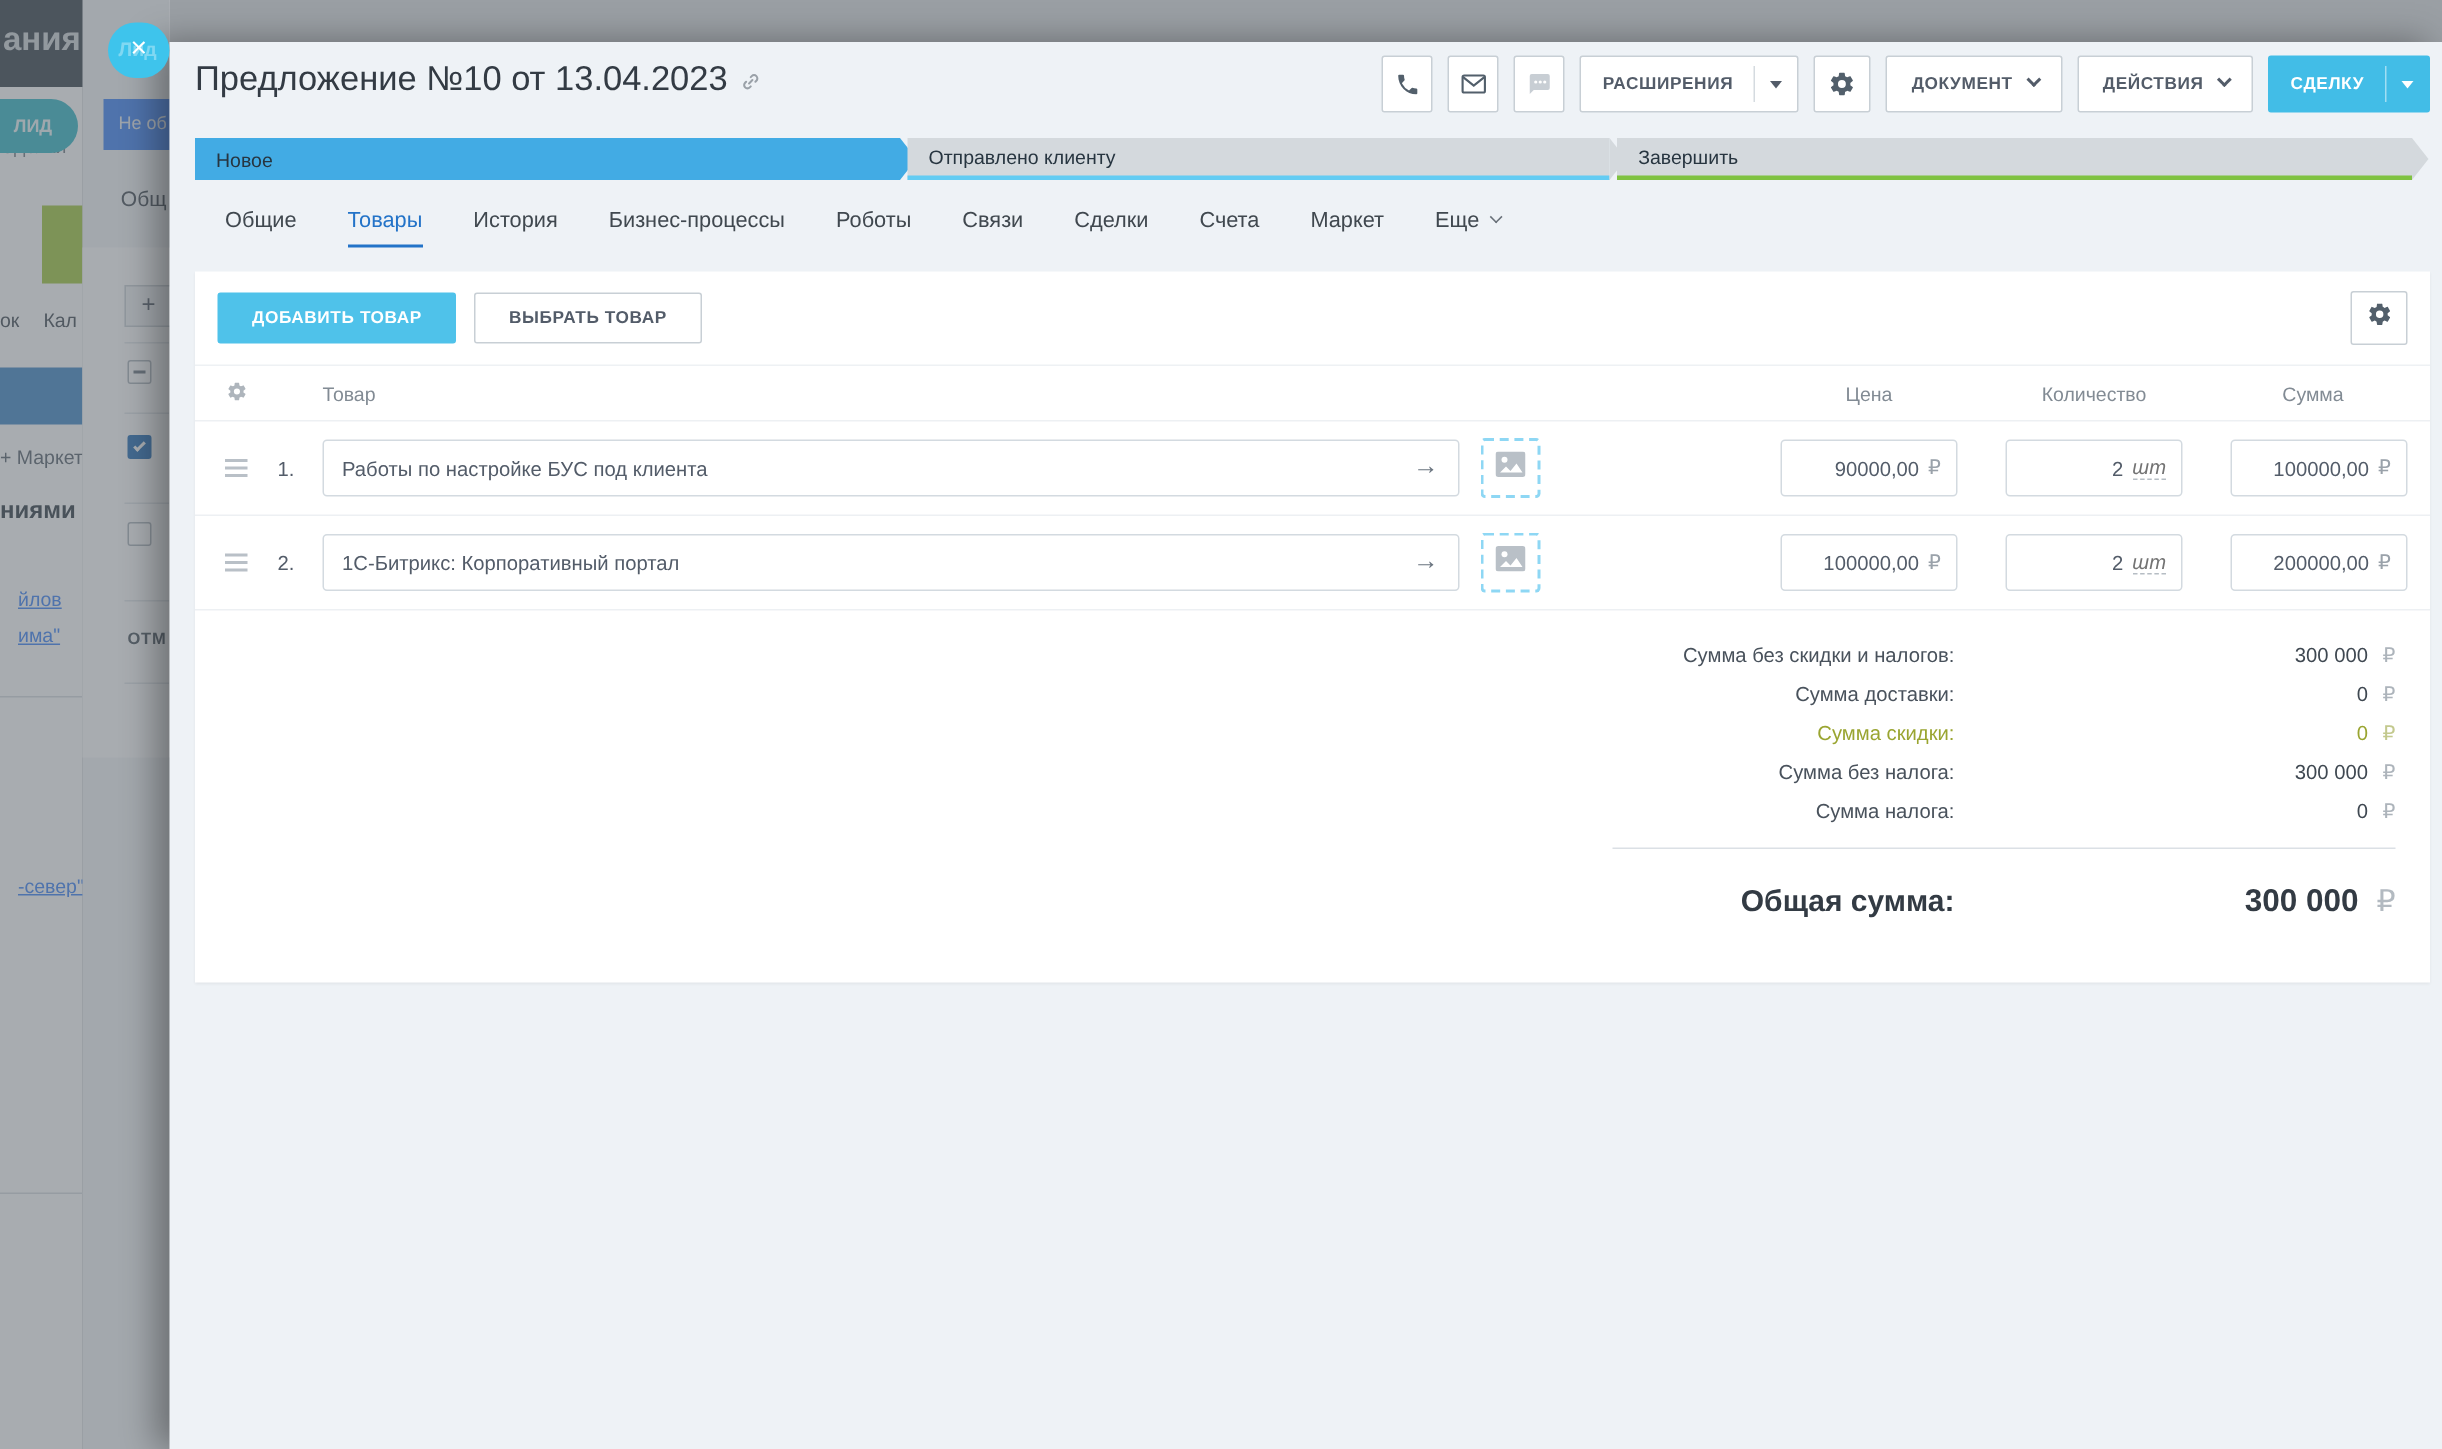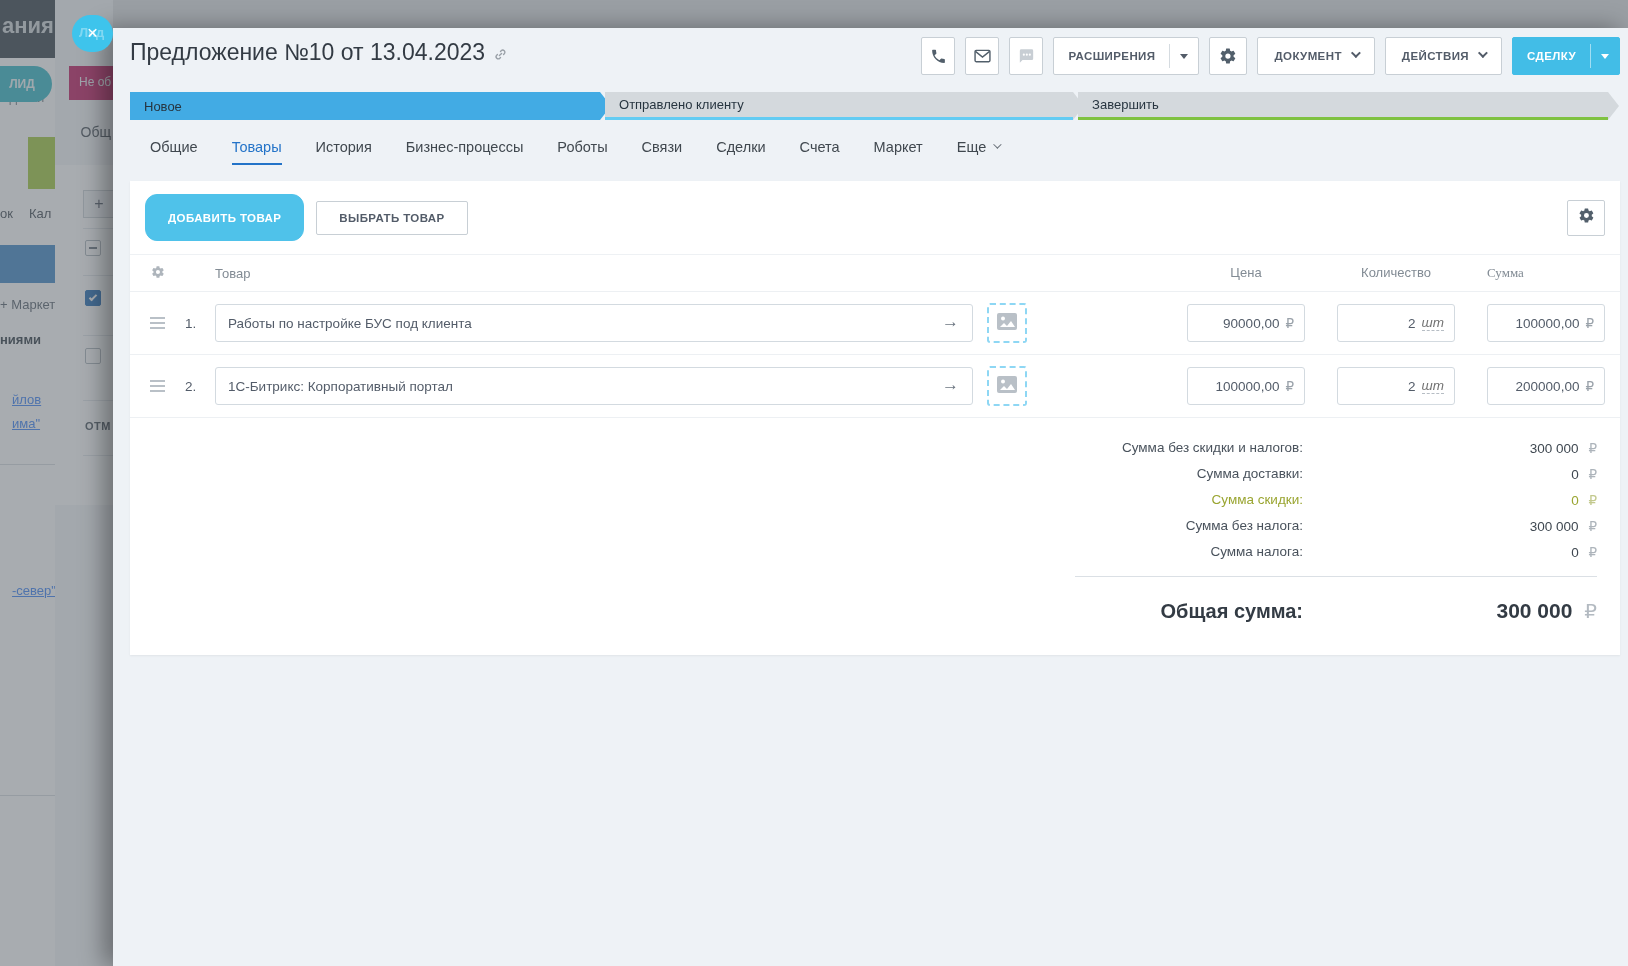--- a/index.html
+++ b/index.html
@@ -12,27 +12,27 @@
   .s1-header { position:absolute; left:0; top:0; width:76px; height:58px; background:#333e48; }
   .s1-header span { position:absolute; left:2px; top:13px; color:#cfd4d8; font-size:22px; font-weight:bold; }
   .s1-dealtext { position:absolute; left:0; top:90px; color:#6f7880; font-size:13px; }
   .s1-pill { position:absolute; left:-18px; top:66px; width:70px; height:36px; border-radius:18px;
     background:#2fb6c5; color:#eaf6f8; font-size:12px; font-weight:bold; line-height:36px; text-align:center; padding-left:10px; }
   .s1-green { position:absolute; left:28px; top:137px; width:27px; height:52px; background:#9fc73b; }
   .s1-tabs { position:absolute; left:0; top:206px; font-size:13px; color:#3f4851; white-space:nowrap; }
   .s1-tabs span { margin-right:16px; }
   .s1-bluebar { position:absolute; left:0; top:245px; width:55px; height:38px; background:#3d86c6; }
   .s1-quick { position:absolute; left:0; top:297px; font-size:13px; color:#56606b; white-space:nowrap; }
-  .s1-bold { position:absolute; left:0; top:332px; font-size:13px; font-weight:bold; color:#2e3942; }
+  .s1-bold { position:absolute; left:0; top:332px; font-size:16px; font-weight:bold; color:#2e3942; }
   .s1-link { position:absolute; left:12px; color:#3b82f6; font-size:13px; white-space:nowrap;text-decoration:underline; }
   .s1-line { position:absolute; left:0; width:55px; height:1px; background:#d7dce0; }
 
   .strip-mid { position:absolute; left:55px; top:0; width:58px; height:966px; background:#f4f6f8; z-index:2; }
   .s2-white { position:absolute; left:0; top:165px; width:58px; height:340px; background:#ffffff; }
-  .s2-stage { position:absolute; left:14px; top:66px; right:0; height:34px; background:#be185d;
+  .s2-stage { position:absolute; left:14px; top:66px; right:0; height:34px; background:#3b82f6;
     color:#e8eef3; font-size:12px; padding:9px 0 0 10px; white-space:nowrap; overflow:hidden; }
   .s2-tab { position:absolute; right:2px; top:124px; font-size:14px; color:#434c55; }
   .s2-plus { position:absolute; left:28px; top:190px; width:32px; height:28px; background:#f1f3f5;
     border:1px solid #c9d0d6; color:#525c69; font-size:16px; text-align:center; line-height:26px; }
   .s2-line { position:absolute; left:28px; right:0; height:1px; background:#e2e6ea; }
   .s2-minus { position:absolute; left:30px; top:240px; width:16px; height:16px; background:#fff;
     border:1px solid #aeb6bd; border-radius:2px; }
   .s2-minus i { position:absolute; left:3px; top:6px; width:8px; height:2px; background:#6b7580; }
   .s2-check { position:absolute; left:30px; width:16px; height:16px; border-radius:2px; }
   .s2-check.on { background:#1f6cb5; border:1px solid #1f6cb5; }
@@ -93,38 +93,38 @@
   
   .tabs { display:flex; gap:34px; margin-top:14px; padding-left:20px; align-items:center; height:36px; }
   .tab { font-size:14.5px; color:#40484f; cursor:pointer; padding-bottom:8px; border-bottom:2px solid transparent; }
   .tab.active { color:#2373c8; border-bottom-color:#2373c8; }
   .tab-more { display:flex; align-items:center; }
   .tab-more .chev { border-color:#687078; border-width:0 1.5px 1.5px 0; margin-left:7px; width:6px; height:6px; }
 
   
   .card { background:#fff; margin-top:11px; min-height:474px; box-shadow:0 1px 2px rgba(0,0,0,.06); }
   .toolbar { display:flex; align-items:center; padding:13px 15px; border-bottom:1px solid #eef1f4; }
-  .btn-add { height:47px; background:#4fc2ea; border:1px solid #4fc2ea; border-radius:12px; color:#fff;
+  .btn-add { height:34px; background:#4fc2ea; border:1px solid #4fc2ea; border-radius:2px; color:#fff;
     font-size:11.5px; font-weight:bold; letter-spacing:.4px; padding:0 22px; cursor:pointer; }
   .btn-select { height:34px; background:#fff; border:1px solid #c8cfd5; border-radius:2px; color:#535c69;
     font-size:11.5px; font-weight:bold; letter-spacing:.4px; padding:0 22px; margin-left:12px; cursor:pointer; }
   .toolbar .spacer { flex:1; }
   .gear-btn { width:38px; height:36px; background:#fff; border:1px solid #c8cfd5; border-radius:2px;
     display:flex; align-items:center; justify-content:center; cursor:pointer; }
 
   .col-a { width:55px; display:flex; justify-content:center; }
   .col-b { width:30px; font-size:13.5px; color:#535c69; }
   .col-c { flex:1; display:flex; align-items:center; gap:14px; }
   .money-cols { display:flex; gap:32px; margin:0 15px 0 160px; }
   .mcell { width:118px; }
 
   .thead { display:flex; align-items:center; height:37px; border-bottom:1px solid #edf0f3;
     color:#828b94; font-size:13px; }
   .thead .h-center { text-align:center; }
-  .thead .h-right { text-align:left; padding-right:8px;font-family:Liberation Serif, serif; }
+  .thead .h-right { text-align:center; padding-right:8px; }
 
   .prow { display:flex; align-items:center; padding:11px 0; border-bottom:1px solid #edf0f3; }
   .drag { width:15px; height:12px; position:relative; cursor:grab; }
   .drag i { position:absolute; left:0; width:15px; height:2px; background:#b9c0c7; }
   .drag i:nth-child(1){top:0} .drag i:nth-child(2){top:5px} .drag i:nth-child(3){top:10px}
   .name-box { flex:1; position:relative; height:38px; background:#fff; border:1px solid #d3dae0;
     border-radius:3px; display:flex; align-items:center; padding:0 40px 0 12px;
     color:#535c69; font-size:13.5px; }
   .name-arrow { position:absolute; right:13px; top:7px; color:#6b7580; font-size:17px; cursor:pointer; }
   .img-drop { width:40px; height:40px; border:2px dashed #8ed7f4; border-radius:3px;

